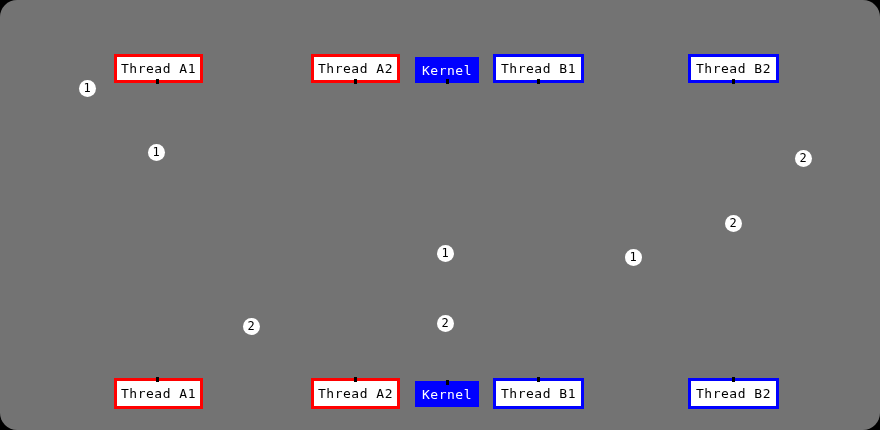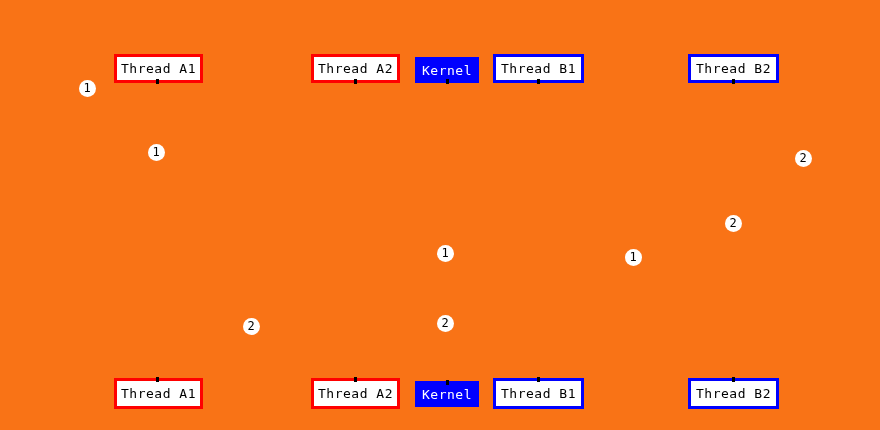--- a/index.html
+++ b/index.html
@@ -42,21 +42,21 @@
     align-items: center;
     justify-content: center;
     font-family: "DejaVu Sans Mono", monospace;
     font-size: 12px;
     line-height: 1;
   }
 </style>
 </head>
 <body>
 
-<div class="canvas" id="diagram-canvas" style="background: #f97316;">
+<div class="canvas" id="diagram-canvas" style="background: #737373; border-radius: 17px;">
     <div class="participant-box" style="left: 114px; top: 54px; width: 89px; height: 29px; border-color: rgb(255, 0, 0); background: rgb(255, 255, 255); color: rgb(0, 0, 0);">Thread A1</div>
     <div class="lifeline-notch" style="left: 156px; top: 79px;"></div>
     <div class="participant-box" style="left: 114px; top: 378px; width: 89px; height: 31px; border-color: rgb(255, 0, 0); background: rgb(255, 255, 255); color: rgb(0, 0, 0);">Thread A1</div>
     <div class="lifeline-notch" style="left: 156px; top: 377px;"></div>
     <div class="participant-box" style="left: 311px; top: 54px; width: 89px; height: 29px; border-color: rgb(255, 0, 0); background: rgb(255, 255, 255); color: rgb(0, 0, 0);">Thread A2</div>
     <div class="lifeline-notch" style="left: 354px; top: 79px;"></div>
     <div class="participant-box" style="left: 311px; top: 378px; width: 89px; height: 31px; border-color: rgb(255, 0, 0); background: rgb(255, 255, 255); color: rgb(0, 0, 0);">Thread A2</div>
     <div class="lifeline-notch" style="left: 354px; top: 377px;"></div>
     <div class="participant-box" style="left: 415px; top: 57px; width: 64px; height: 26px; border-color: rgb(0, 0, 255); background: rgb(0, 0, 255); color: rgb(255, 255, 255);">Kernel</div>
     <div class="lifeline-notch" style="left: 446px; top: 79px;"></div>

